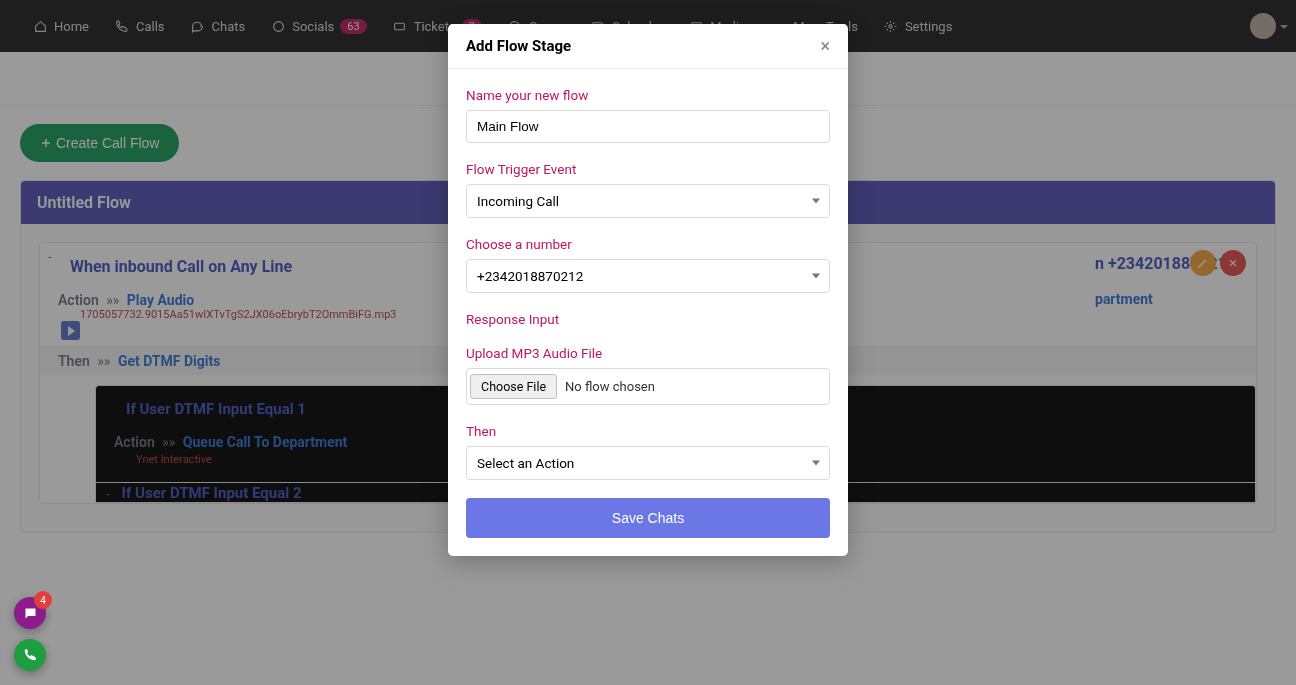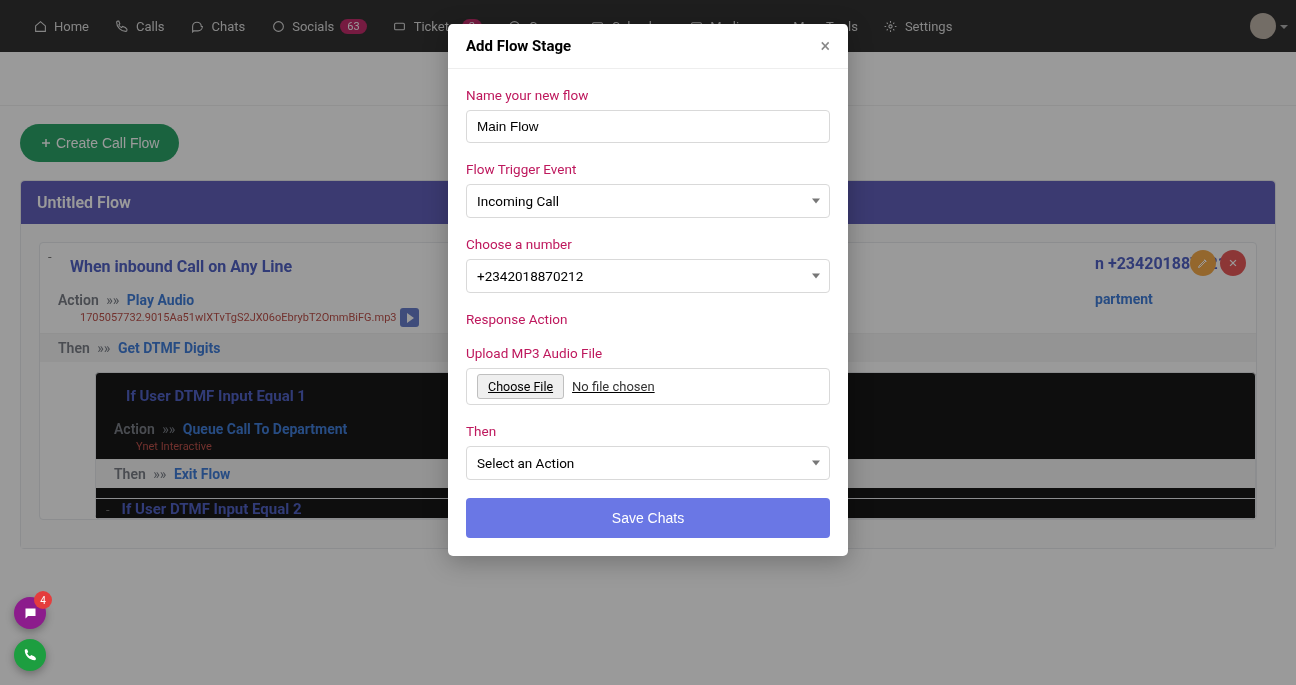--- a/index.html
+++ b/index.html
@@ -292,23 +292,22 @@
     width: 0; height: 0;
     border-left: 4px solid transparent;
     border-right: 4px solid transparent;
     border-bottom: 5px solid #777;
   }
   .file-input {
     display: flex;
     align-items: center;
     border: 1px solid #d9d9d9;
     border-radius: 4px;
-    padding: 5px 10px;
+    padding: 5px 3px;
     font-size: 13px;
-    text-decoration: underline;
   }
   .file-btn {
     border: 1px solid #bfbfbf;
     background: #efefef;
     padding: 4px 10px;
     border-radius: 3px;
     margin-right: 8px;
     font-size: 12.5px;
   }
   .file-text { color: #333; font-size: 13px; }
@@ -491,44 +490,39 @@
     <div class="flow-card-body">
 
       <div class="stage-block">
         <span class="toggle">-</span>
         <div class="stage-title">When inbound Call on Any Line</div>
 
         <div class="stage-row">
           <span class="lbl">Action</span>
           <span class="arrow">»»</span>
           <span class="val">Play Audio</span>
-          <div style="display:flex;align-items:center;">
+          <div style="display:flex;flex-direction:column;">
             <span class="sub-val">1705057732.9015Aa51wIXTvTgS2JX06oEbrybT2OmmBiFG.mp3</span>
             <span class="play-btn"></span>
           </div>
         </div>
 
         <div class="stage-row then-row">
           <span class="lbl">Then</span>
           <span class="arrow">»»</span>
           <span class="val">Get DTMF Digits</span>
         </div>
 
         <div class="nested">
           <div class="stage-title" style="font-size:15px;">If User DTMF Input Equal 1</div>
           <div class="stage-row">
             <span class="lbl">Action</span>
             <span class="arrow">»»</span>
             <span class="val">Queue Call To Department</span>
             <div><span class="sub-val">Ynet Interactive</span></div>
-          </div>
-          <div class="stage-row then-row">
-            <span class="lbl">Then</span>
-            <span class="arrow">»»</span>
-            <span class="val">Exit Flow</span>
           </div>
 
           <div class="nested" style="margin-left:0; border-left:none;border-right:none;border-bottom:none;border-radius:0;">
             <span class="toggle" style="position:static;margin-left:10px;">-</span>
             <span class="stage-title" style="display:inline;font-size:15px;padding-left:8px;">If User DTMF Input Equal 2</span>
           </div>
         </div>
 
       </div>
 
@@ -576,28 +570,28 @@
     </div>
 
     <div class="form-group">
       <label class="form-label">Choose a number</label>
       <div class="select-wrap">
         <div class="form-select">+2342018870212</div>
       </div>
     </div>
 
     <div class="form-group">
-      <label class="form-label">Response Action</label>
+      <label class="form-label">Response Input</label>
     </div>
 
     <div class="form-group">
       <label class="form-label">Upload MP3 Audio File</label>
       <div class="file-input">
         <span class="file-btn">Choose File</span>
-        <span class="file-text">No file chosen</span>
+        <span class="file-text">No flow chosen</span>
       </div>
     </div>
 
     <div class="form-group">
       <label class="form-label">Then</label>
       <div class="select-wrap">
         <div class="form-select">Select an Action</div>
       </div>
     </div>
 

